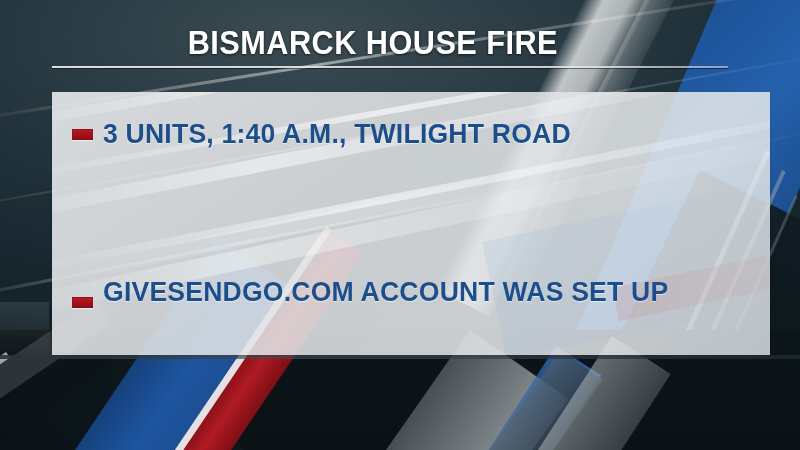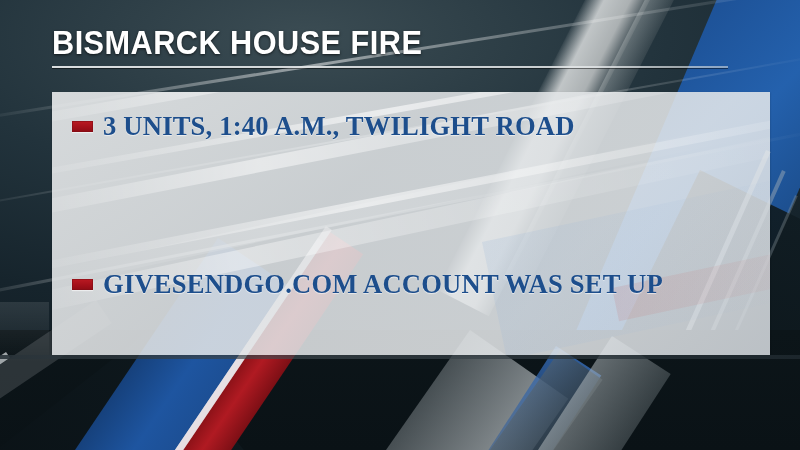--- a/index.html
+++ b/index.html
@@ -202,20 +202,21 @@
   .streak-b { top: 210px; left: -60px; width: 900px; height: 2px; transform: rotate(-10deg); background: linear-gradient(90deg, rgba(255,255,255,0) 0%, rgba(255,255,255,0.45) 45%, rgba(255,255,255,0)); }
   .streak-c { top: 300px; left: -60px; width: 900px; height: 3px; transform: rotate(-11deg); background: linear-gradient(90deg, rgba(255,255,255,0) 0%, rgba(255,255,255,0.55) 35%, rgba(255,255,255,0.2) 70%, rgba(255,255,255,0)); }
   .streak-d { top: 268px; left: 60px; width: 700px; height: 16px; transform: rotate(-12deg); background: linear-gradient(90deg, rgba(255,255,255,0) 0%, rgba(255,255,255,0.35) 30%, rgba(255,255,255,0.08) 80%, rgba(255,255,255,0)); }
 
   
   .title-wrap {
     position: absolute;
     left: 52px;
     top: 24px;
     width: 690px;
+    text-align: center;
   }
   .title-text {
     font-size: 33px;
     line-height: 38px;
     font-weight: bold;
     color: #ffffff;
     letter-spacing: 0.5px;
     transform: scaleX(0.93);
     transform-origin: left center;
     white-space: nowrap;
@@ -268,24 +269,23 @@
   .cs3 { top: 118px; left: -60px; width: 900px; height: 14px; transform: rotate(-11deg); background: linear-gradient(90deg, rgba(255,255,255,0) 0%, rgba(255,255,255,0.5) 30%, rgba(255,255,255,0.15) 75%, rgba(255,255,255,0)); }
   .cs4 { top: 176px; left: -40px; width: 900px; height: 8px;  transform: rotate(-11deg); background: linear-gradient(90deg, rgba(255,255,255,0) 0%, rgba(255,255,255,0.55) 40%, rgba(255,255,255,0)); }
   .cs5 { top: 206px; left: -40px; width: 900px; height: 20px; transform: rotate(-12deg); background: linear-gradient(90deg, rgba(255,255,255,0) 0%, rgba(255,255,255,0.4) 25%, rgba(255,255,255,0.1) 70%, rgba(255,255,255,0)); }
   .cs-blue { top: 150px; left: 430px; width: 300px; height: 120px; transform: rotate(-12deg); background: linear-gradient(120deg, rgba(150,180,215,0.20), rgba(255,255,255,0)); }
   .cs-red  { top: 196px; left: 560px; width: 260px; height: 34px;  transform: rotate(-12deg); background: linear-gradient(120deg, rgba(196,128,128,0.22), rgba(255,255,255,0)); }
 
   
   .bullets {
     position: absolute;
     left: 0;
-    top: 0;
+    top: 8px;
     width: 100%;
     height: 100%;
-    font-family: Liberation Serif, serif;
   }
   .bullet-row {
     position: absolute;
     left: 20px;
     display: flex;
     align-items: flex-start;
   }
   .bullet-row:nth-of-type(1) { top: 98px; }
   .bullet-marker {
     flex: 0 0 auto;
@@ -370,21 +370,21 @@
     <div class="card-streak cs4"></div>
     <div class="card-streak cs5"></div>
     <div class="card-streak cs-blue"></div>
     <div class="card-streak cs-red"></div>
 
     <div class="bullets">
       <div class="bullet-row" style="top:18px;">
         <span class="bullet-marker"></span>
         <span class="bullet-text">3 UNITS, 1:40 A.M., TWILIGHT ROAD</span>
       </div>
-      <div class="bullet-row" style="top:176px; width:690px;">
+      <div class="bullet-row" style="top:176px; width:690px;align-items:flex-end;">
         <span class="bullet-marker"></span>
         <span class="bullet-text" style="max-width:600px; white-space:normal;">GIVESENDGO.COM ACCOUNT WAS SET UP</span>
       </div>
     </div>
   </div>
 
   <div class="bottom-light"></div>
 
 </div>
 

